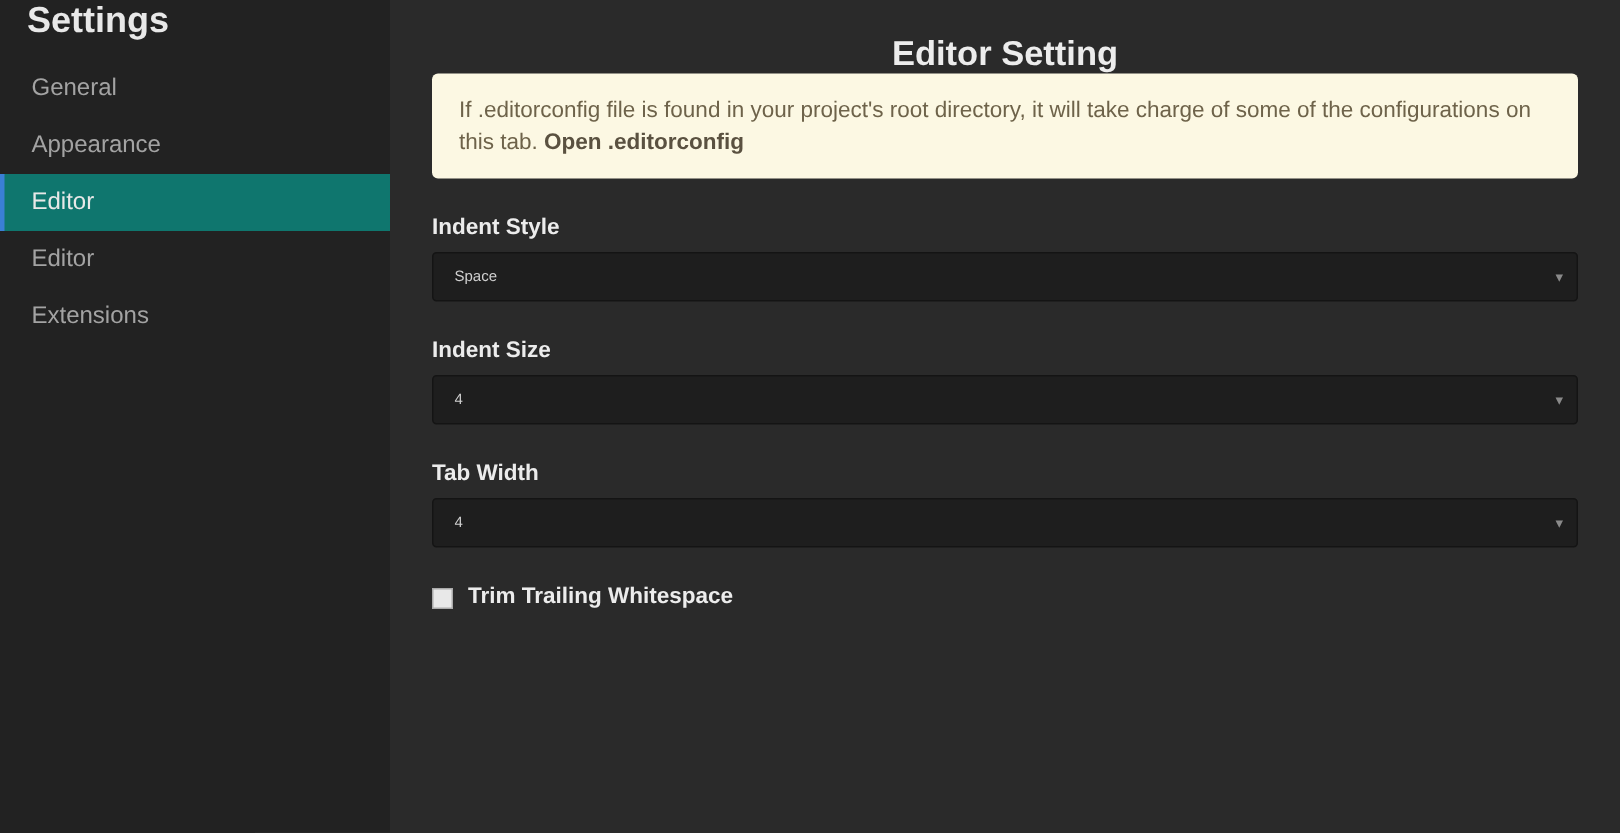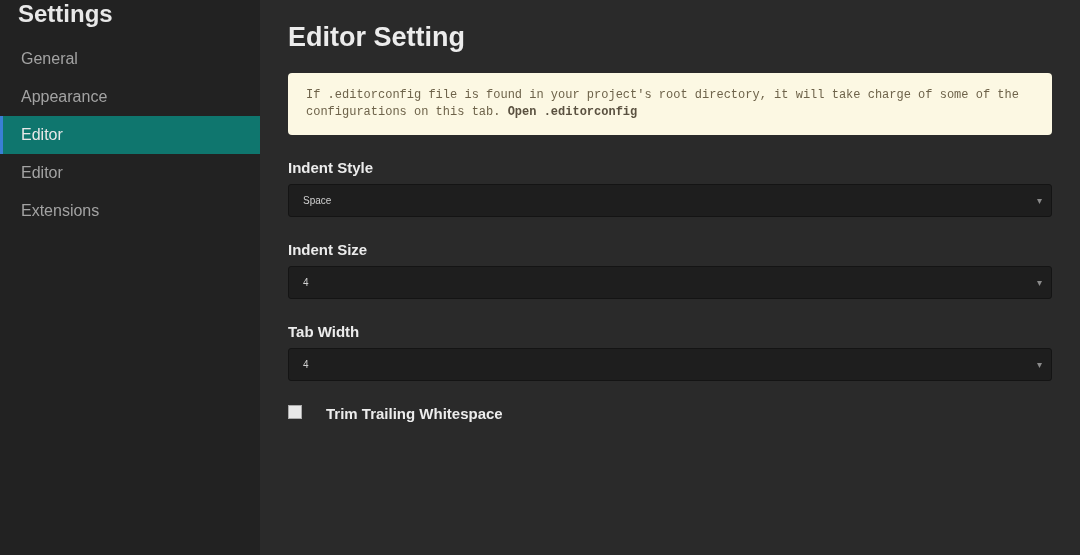--- a/index.html
+++ b/index.html
@@ -38,34 +38,33 @@
       color: #e8e8e8;
       border-left: 3px solid #3a7fd6;
       background: #0f766e;
     }
     .main {
       flex: 1;
       padding: 22px 28px 0 28px;
       overflow-y: auto;
     }
     .main-title {
-      font-size: 27px;
+      font-size: 23px;
       font-weight: 700;
       color: #ececec;
-      margin-bottom: 20px;
+      text-align: center;
     }
     .notice {
       background: #fcf8e3;
       color: #6e634a;
       border-radius: 4px;
       padding: 14px 18px;
-      font-size: 12px;
+      font-size: 15px;
       line-height: 1.4;
       margin-bottom: 24px;
-      font-family: Liberation Mono, monospace;
     }
     .notice strong {
       font-weight: 700;
       color: #5a5140;
     }
     .field-block {
       margin-bottom: 24px;
     }
     .field-label {
       font-size: 15px;
@@ -95,22 +94,22 @@
       position: absolute;
       right: 10px;
       top: 50%;
       transform: translateY(-50%);
       pointer-events: none;
       color: #8a8a8a;
       font-size: 10px;
     }
     .check-row {
       display: flex;
-      align-items: flex-start;
-      gap: 24px;
+      align-items: flex-end;
+      gap: 10px;
       margin-bottom: 18px;
     }
     .checkbox {
       width: 14px;
       height: 14px;
       background: #e8e8e8;
       border: 1px solid #aaa;
       appearance: none;
       cursor: pointer;
       flex-shrink: 0;

